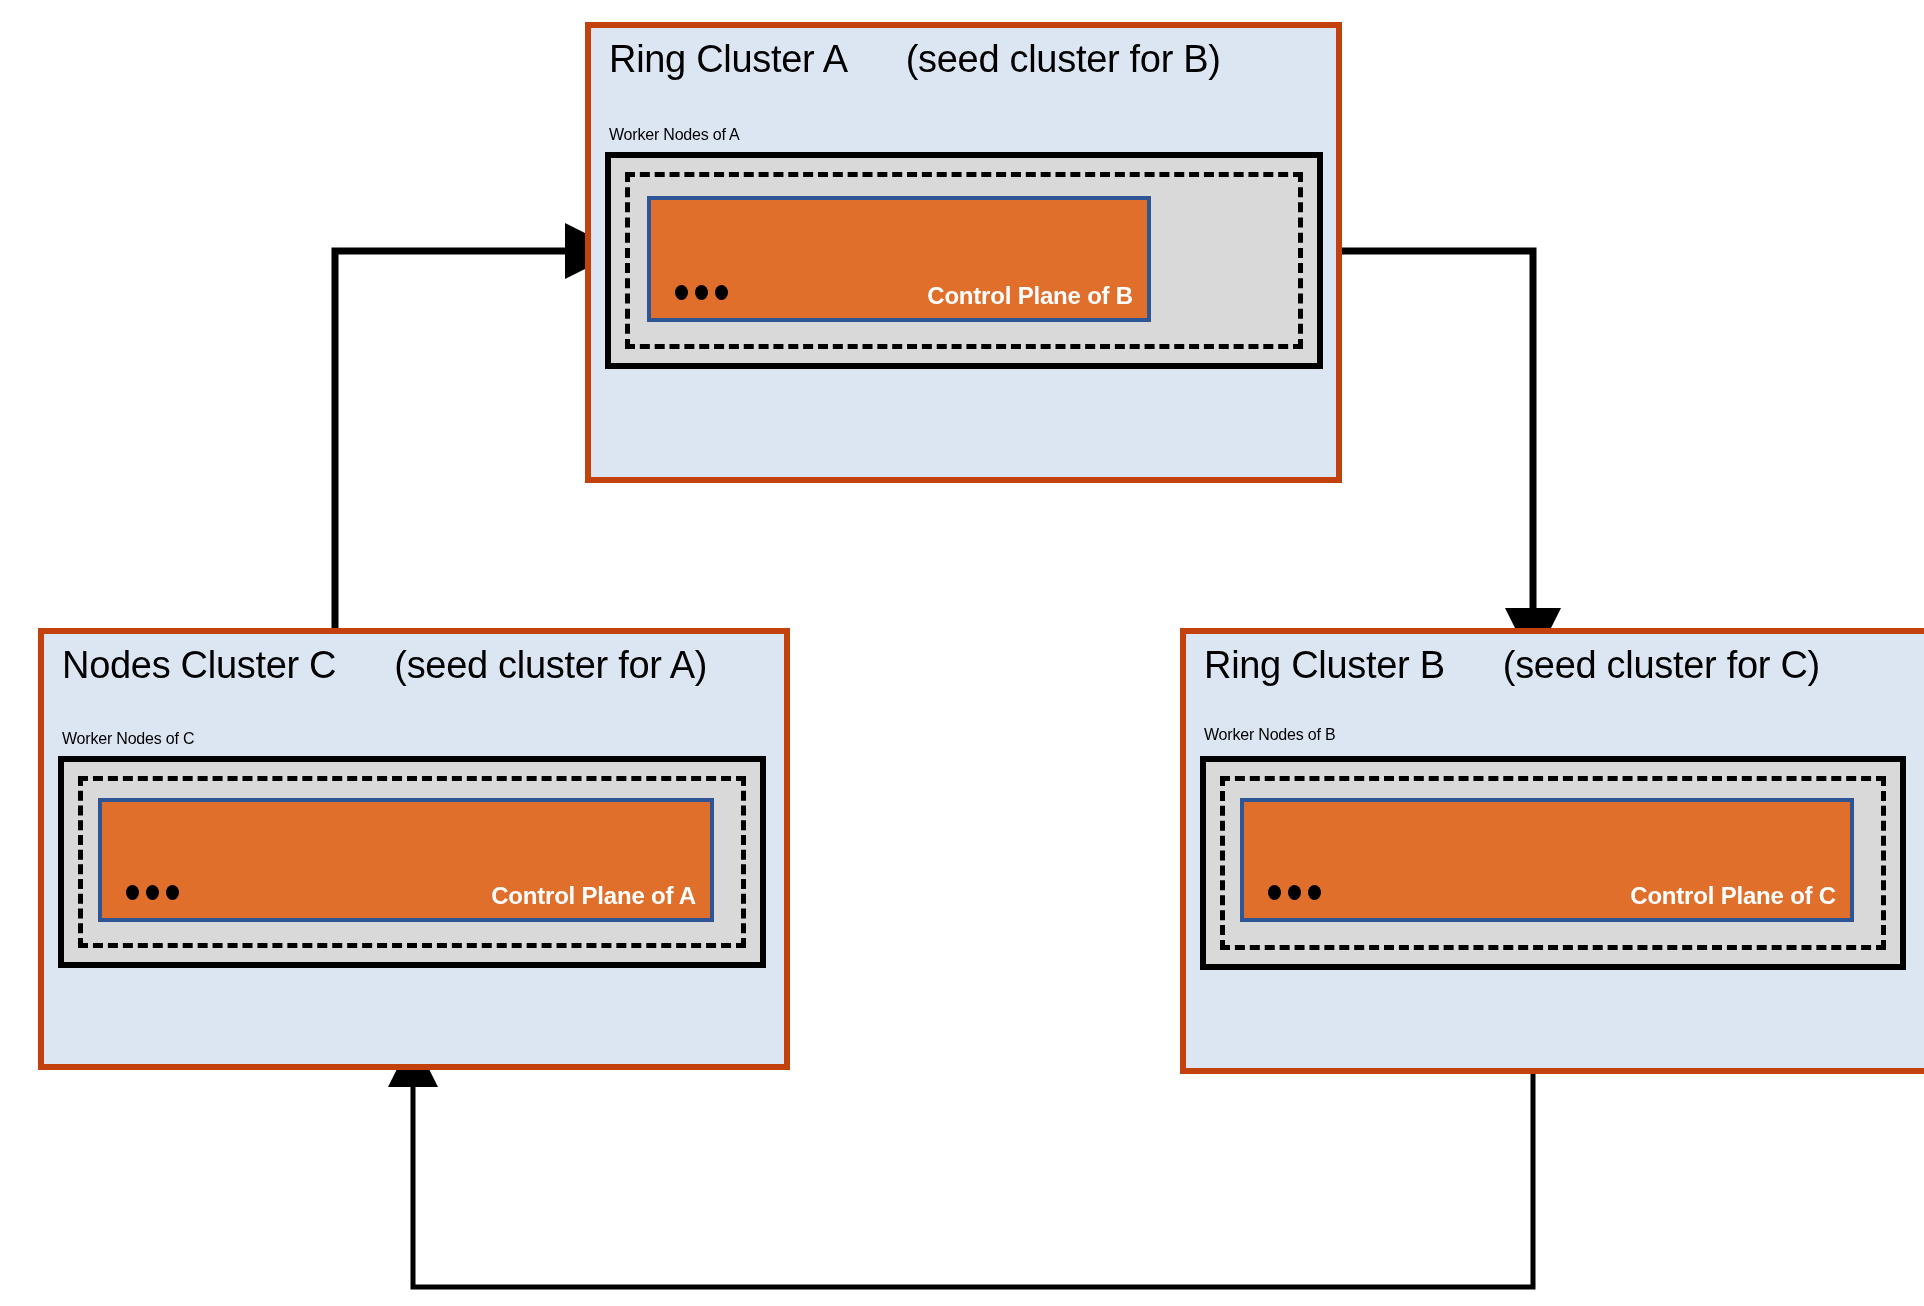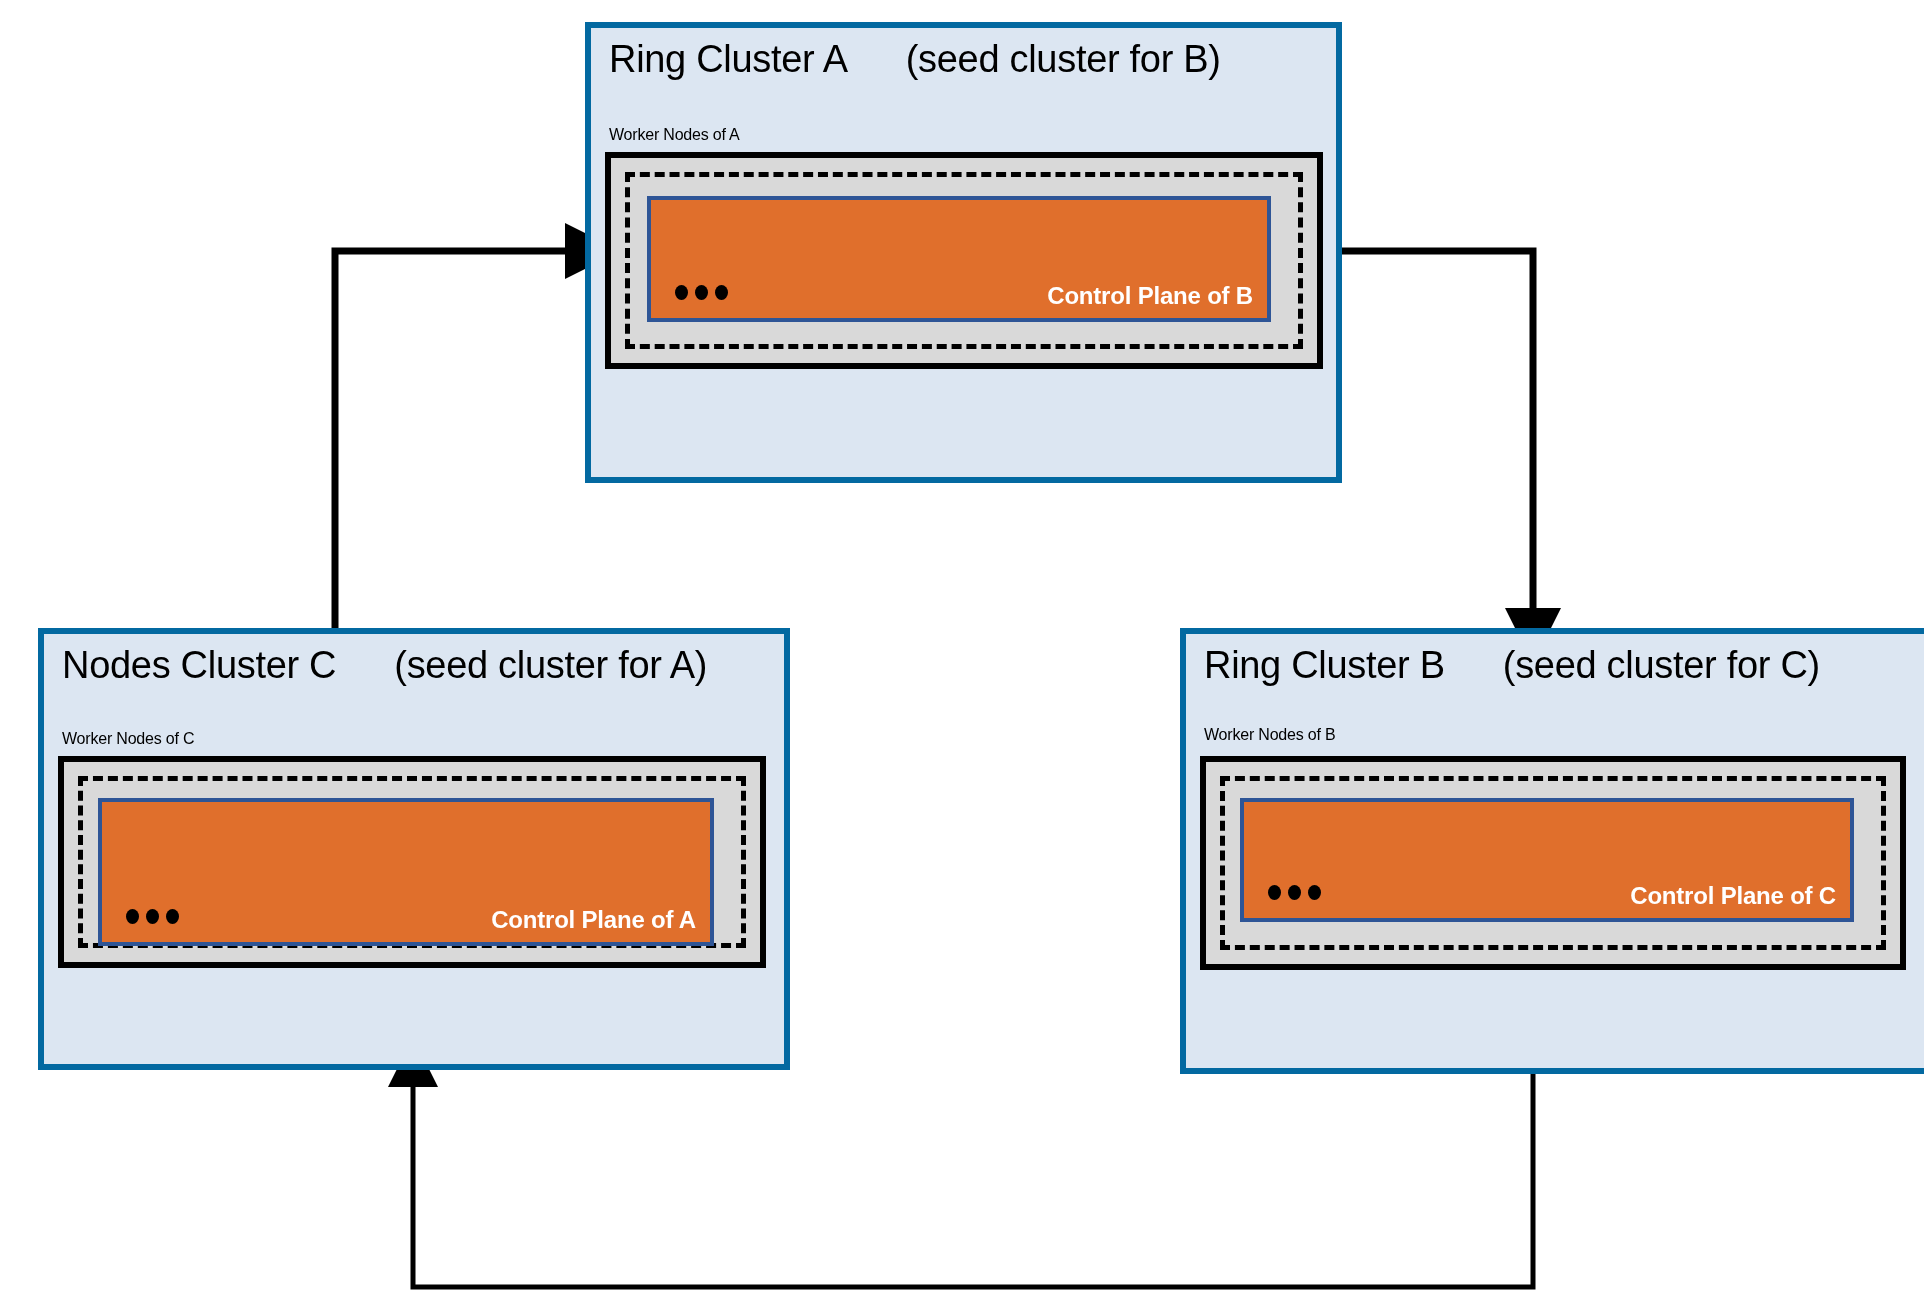--- a/index.html
+++ b/index.html
@@ -19,21 +19,21 @@
     position: absolute;
     left: 0; top: 0;
     width: 1924px;
     height: 1306px;
   }
 
   
   .cluster {
     position: absolute;
     background: #dce6f2;
-    border: 6px solid #0369a1;
+    border: 6px solid #c2410c;
     box-sizing: border-box;
     z-index: 3;
   }
 
   .cluster-title {
     position: absolute;
     left: 18px;
     top: 10px;
     white-space: nowrap;
     font-size: 38px;
@@ -144,41 +144,41 @@
 
   <div class="cluster" style="left:585px; top:22px; width:757px; height:461px;">
     <div class="cluster-title">
       <span>Ring Cluster A</span><span class="seed">(seed cluster for B)</span>
     </div>
 
     <div class="worker-label" style="top:98px;">Worker Nodes of A</div>
 
     <div class="worker-box" style="left:14px; top:124px; width:718px; height:217px;">
       <div class="node-dashed"></div>
-      <div class="control-plane" style="left:36px; top:38px; width:624px; height:126px;">
+      <div class="control-plane" style="left:36px; top:38px; width:504px; height:126px;">
         <div class="cp-dots">
           <i></i>
             <i></i>
             <i></i>
         </div>
         <div class="cp-label">Control Plane of B</div>
       </div>
     </div>
   </div>
 
   <div class="cluster" style="left:38px; top:628px; width:752px; height:442px;">
     <div class="cluster-title">
       <span>Nodes Cluster C</span><span class="seed">(seed cluster for A)</span>
     </div>
 
     <div class="worker-label" style="top:96px;">Worker Nodes of C</div>
 
     <div class="worker-box" style="left:14px; top:122px; width:708px; height:212px;">
       <div class="node-dashed"></div>
-      <div class="control-plane" style="left:34px; top:36px; width:616px; height:148px;">
+      <div class="control-plane" style="left:34px; top:36px; width:616px; height:124px;">
         <div class="cp-dots">
           <i></i>
             <i></i>
             <i></i>
         </div>
         <div class="cp-label">Control Plane of A</div>
       </div>
     </div>
   </div>
 

